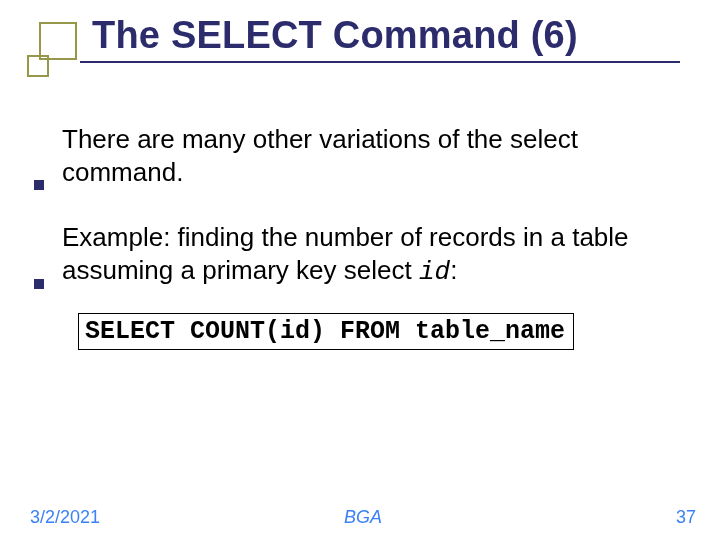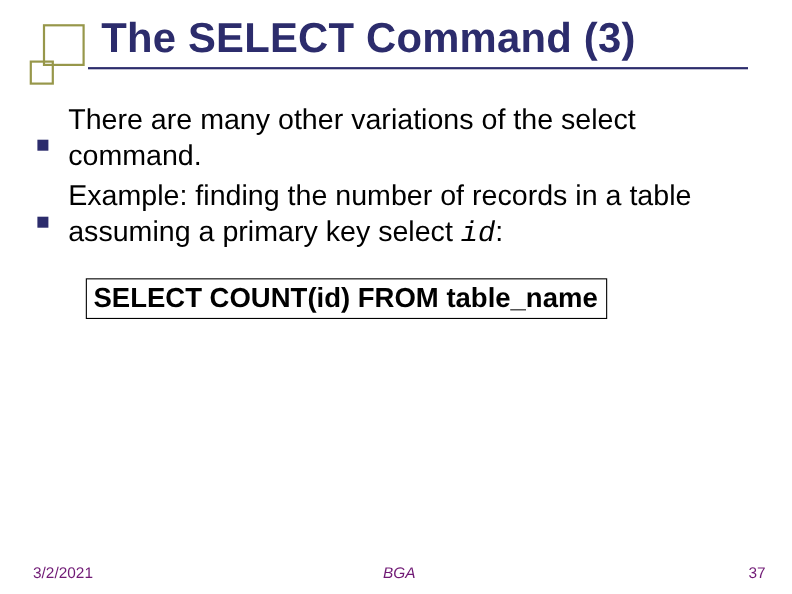--- a/index.html
+++ b/index.html
@@ -55,22 +55,23 @@
     height: 18px;
   }
   .body {
     position: absolute;
     top: 92px;
     left: 30px;
     right: 24px;
   }
   .bullet-row {
     display: flex;
-    align-items: center;
+    align-items: flex-end;
     margin-bottom: 2px;
+    margin-top: 31px;
   }
   .bullet {
     width: 10px;
     height: 10px;
     background: #2c2c6c;
     flex: 0 0 auto;
     margin-top: 14px;
     margin-right: 18px;
     margin-left: 4px;
   }
@@ -84,35 +85,35 @@
     font-family: "Courier New", Courier, monospace;
     font-style: italic;
   }
   .code-box {
     margin-left: 48px;
     margin-top: 22px;
     margin-bottom: 36px;
     border: 1px solid #000000;
     display: inline-block;
     padding: 2px 8px 2px 6px;
-    font-family: Liberation Sans, sans-serif;
+    font-family: Liberation Mono, monospace;
     font-weight: bold;
     font-size: 25px;
     line-height: 1.25;
     white-space: nowrap;
   }
   .footer {
     position: absolute;
     bottom: 12px;
     left: 30px;
     right: 24px;
     display: flex;
     justify-content: space-between;
-    font-size: 14px;
-    color: #701a75;
+    font-size: 18px;
+    color: #3b82f6;
   }
   .footer .center {
     position: absolute;
     left: 0;
     right: 0;
     text-align: center;
     font-style: italic;
   }
   .footer .right {
     margin-left: auto;
@@ -120,21 +121,21 @@
 </style>
 </head>
 <body>
 
 <div class="slide">
 
   <div class="deco big"></div>
   <div class="deco small"></div>
 
   <div class="title-wrap">
-    <h1 class="title">The SELECT Command (3)</h1>
+    <h1 class="title">The SELECT Command (6)</h1>
     <div class="hr-line"></div>
   </div>
 
   <div class="body">
 
     <div class="bullet-row">
       <div class="bullet"></div>
       <div class="bullet-text">There are many other variations of the select command.</div>
     </div>
 

